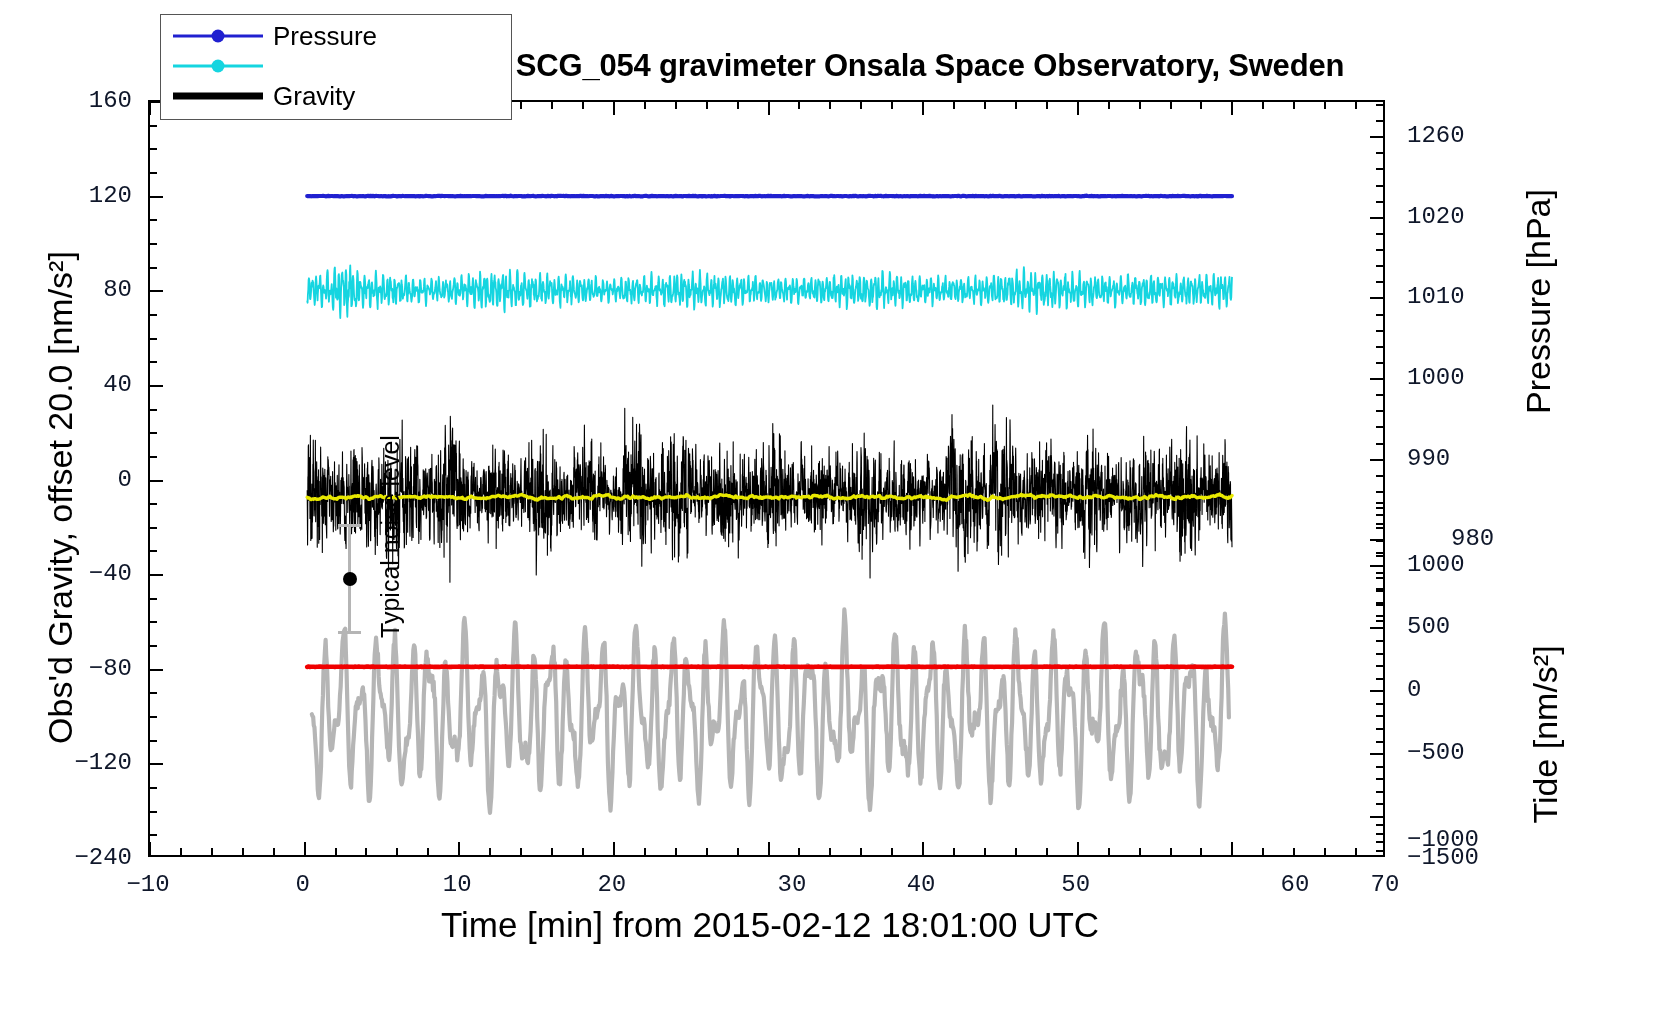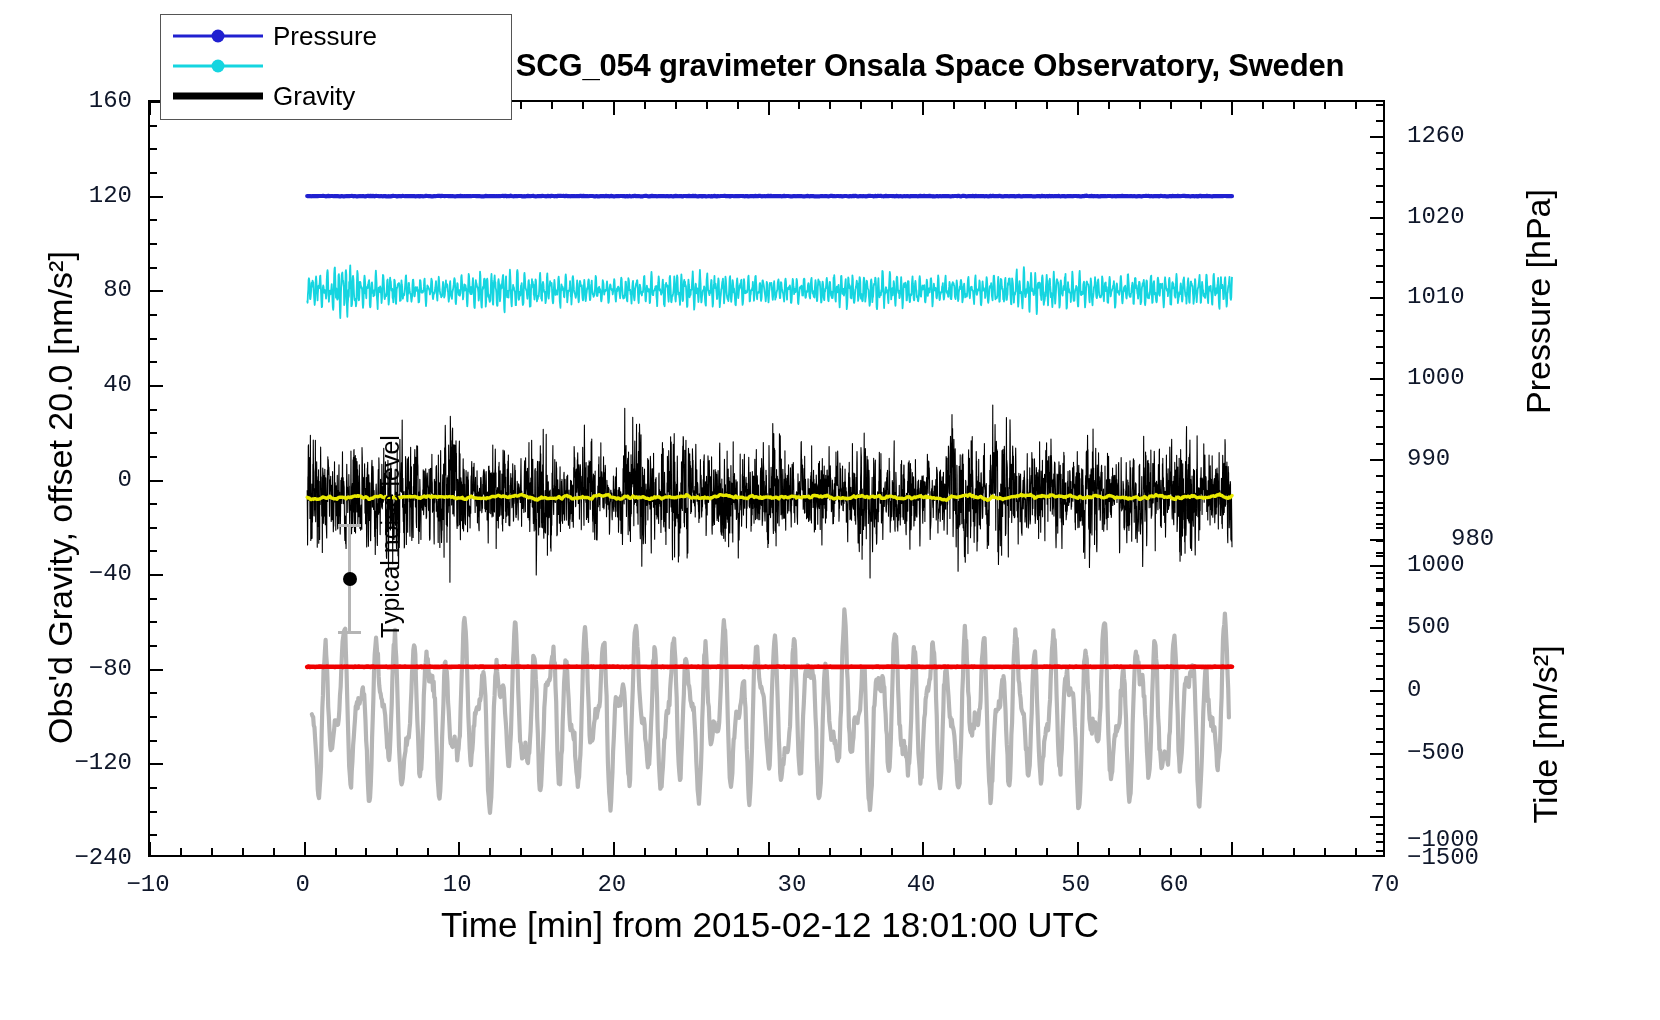--- a/index.html
+++ b/index.html
@@ -347,21 +347,21 @@
       <div class="lbl ylabel-right" style="left: 1407px; top: 857px; width: 130px;">−1500</div>
     </div>
   <div id="labels-bot">
       <div class="lbl xlabel-bot" style="left: 148px; top: 871px;">−10</div>
       <div class="lbl xlabel-bot" style="left: 302.625px; top: 871px;">0</div>
       <div class="lbl xlabel-bot" style="left: 457.25px; top: 871px;">10</div>
       <div class="lbl xlabel-bot" style="left: 611.875px; top: 871px;">20</div>
       <div class="lbl xlabel-bot" style="left: 792px; top: 871px;">30</div>
       <div class="lbl xlabel-bot" style="left: 921.125px; top: 871px;">40</div>
       <div class="lbl xlabel-bot" style="left: 1075.75px; top: 871px;">50</div>
-      <div class="lbl xlabel-bot" style="left: 1174px; top: 871px;">60</div>
+      <div class="lbl xlabel-bot" style="left: 1295px; top: 871px;">60</div>
       <div class="lbl xlabel-bot" style="left: 1385px; top: 871px;">70</div>
     </div>
 
   <div class="axis-title" id="ytitle-left">Obs'd Gravity, offset 20.0 [nm/s²]</div>
   <div class="axis-title" id="ytitle-press">Pressure [hPa]</div>
   <div class="axis-title" id="ytitle-tide">Tide [nm/s²]</div>
   <div class="axis-title" id="xtitle">Time [min] from 2015-02-12 18:01:00 UTC</div>
 
   <div id="legend">
       <div class="leg-row">

